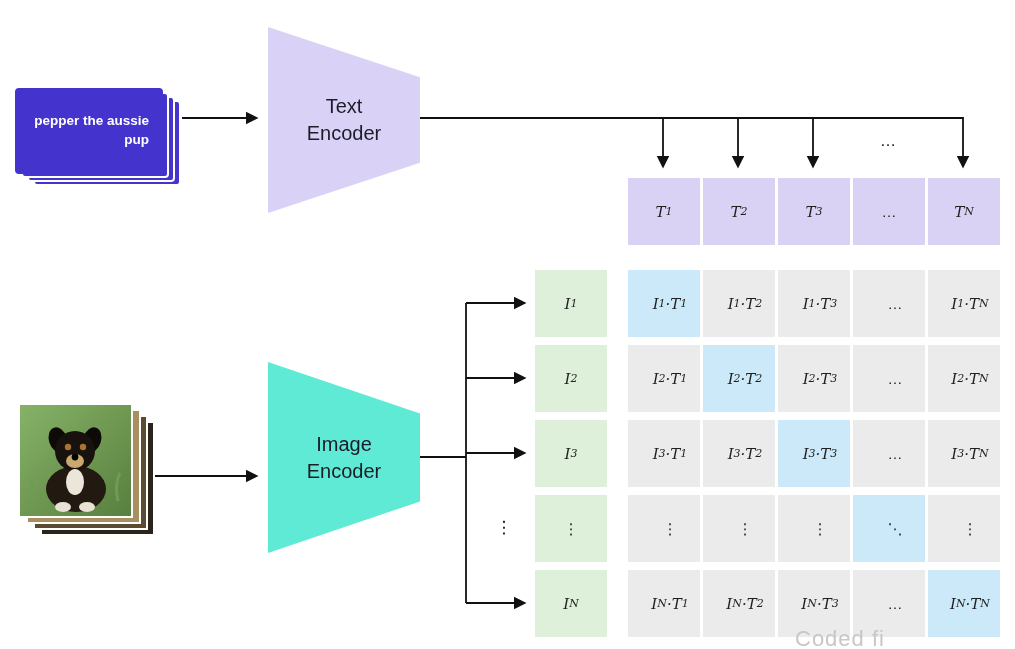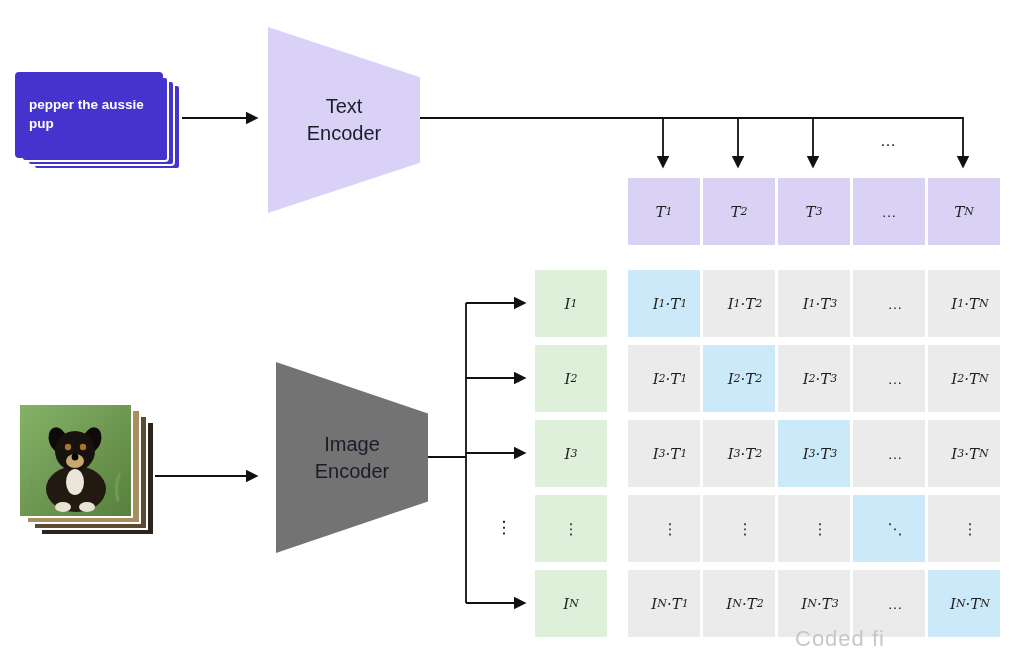--- a/index.html
+++ b/index.html
@@ -4,39 +4,39 @@
 <title>Contrastive Encoder Diagram</title>
 <style>
   html,body{margin:0;padding:0;background:#ffffff;}
   .canvas{
     position:relative;width:1015px;height:649px;background:#ffffff;
     overflow:hidden;font-family:"Liberation Sans",sans-serif;
   }
   svg.arrows{position:absolute;left:0;top:0;width:1015px;height:649px;pointer-events:none;}
 
   
-  .card-stack{position:absolute;left:15px;top:72px;width:200px;height:110px;}
+  .card-stack{position:absolute;left:15px;top:88px;width:200px;height:110px;text-align:right;}
   .card-layer{
     position:absolute;width:148px;height:86px;background:#4433cc;
     border:2px solid #ffffff;border-radius:4px;box-sizing:border-box;
   }
   .card-front{
     position:absolute;left:0;top:0;width:148px;height:86px;background:#4433cc;
     border-radius:4px;color:#ffffff;font-weight:bold;font-size:13.5px;line-height:1.4;
     display:flex;align-items:center;box-sizing:border-box;padding:10px 14px;
   }
 
   
   .encoder{
     position:absolute;width:152px;display:flex;align-items:center;justify-content:center;
     text-align:center;font-size:20px;color:#1c1c28;line-height:1.35;
     clip-path:polygon(0 0,100% 27%,100% 73%,0 100%);
   }
   .encoder.text{left:268px;top:27px;height:186px;background:#d9d2f6;}
-  .encoder.image{left:276px;top:362px;height:191px;background:#737373;}
+  .encoder.image{left:268px;top:362px;height:191px;background:#5eead4;}
   .encoder .lbl{width:90px;}
 
   
   .photo-stack{position:absolute;left:18px;top:403px;width:150px;height:145px;}
   .photo-layer{position:absolute;width:115px;height:115px;border:2px solid #ffffff;box-sizing:border-box;}
   .photo-layer.l3{left:22px;top:18px;background:#2c241a;}
   .photo-layer.l2{left:15px;top:12px;background:#5d4a33;}
   .photo-layer.l1{left:8px;top:6px;background:#a98e5f;}
   .photo-front{position:absolute;left:0;top:0;width:115px;height:115px;border:2px solid #ffffff;box-sizing:border-box;}
 

